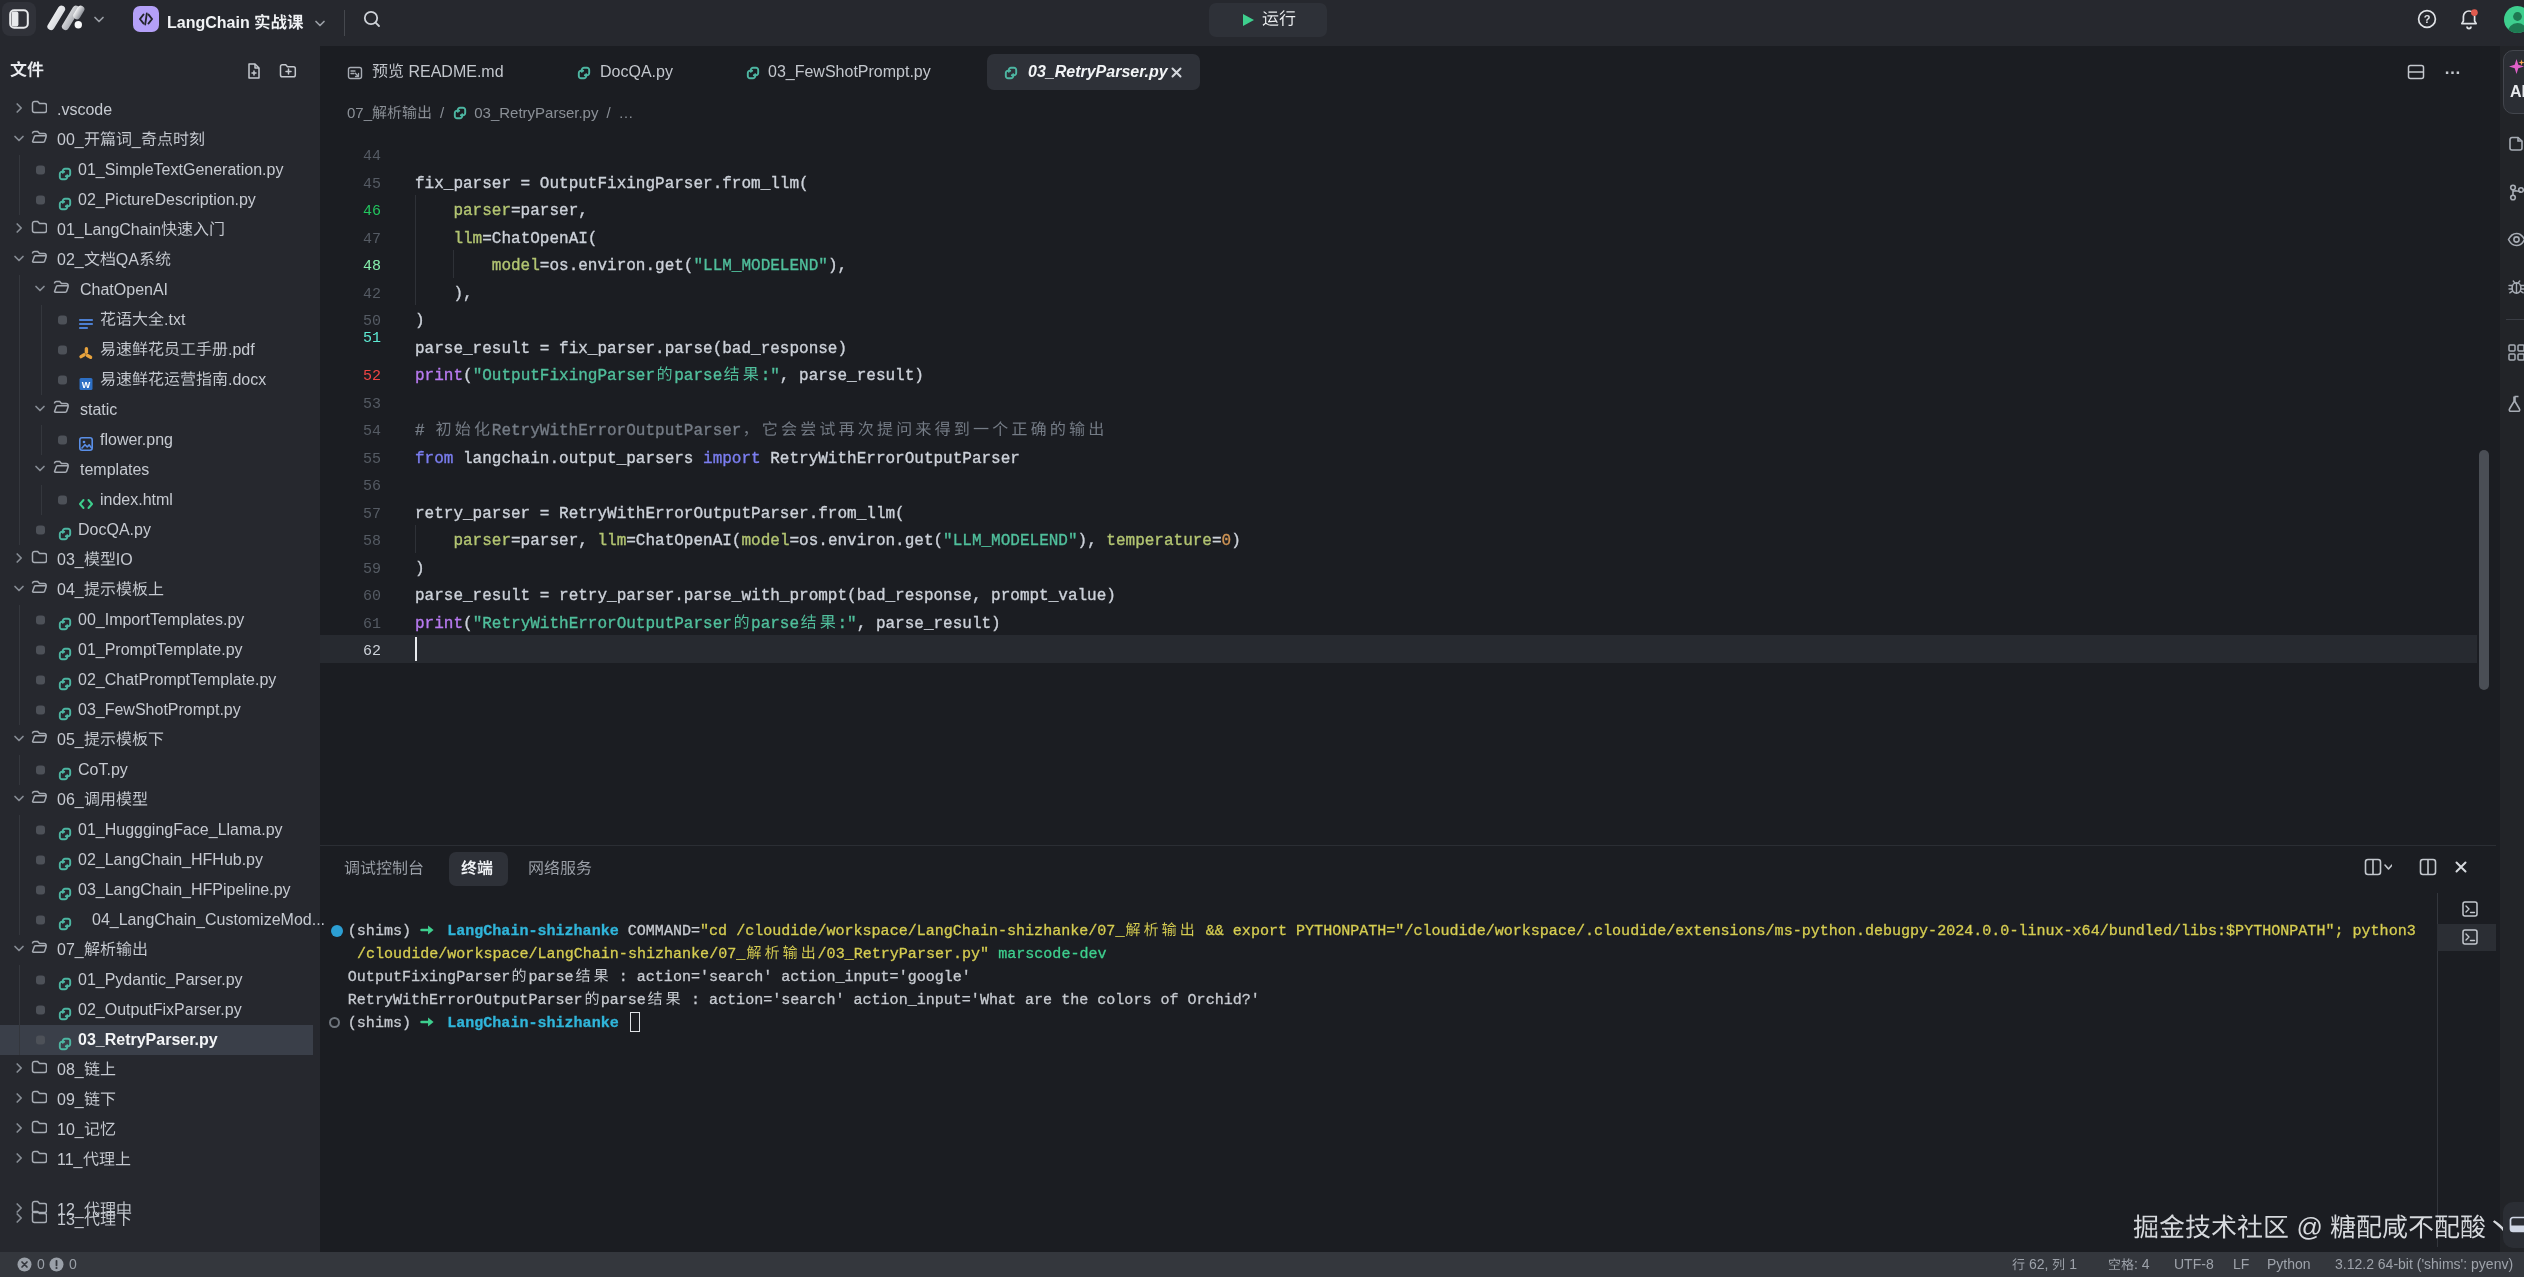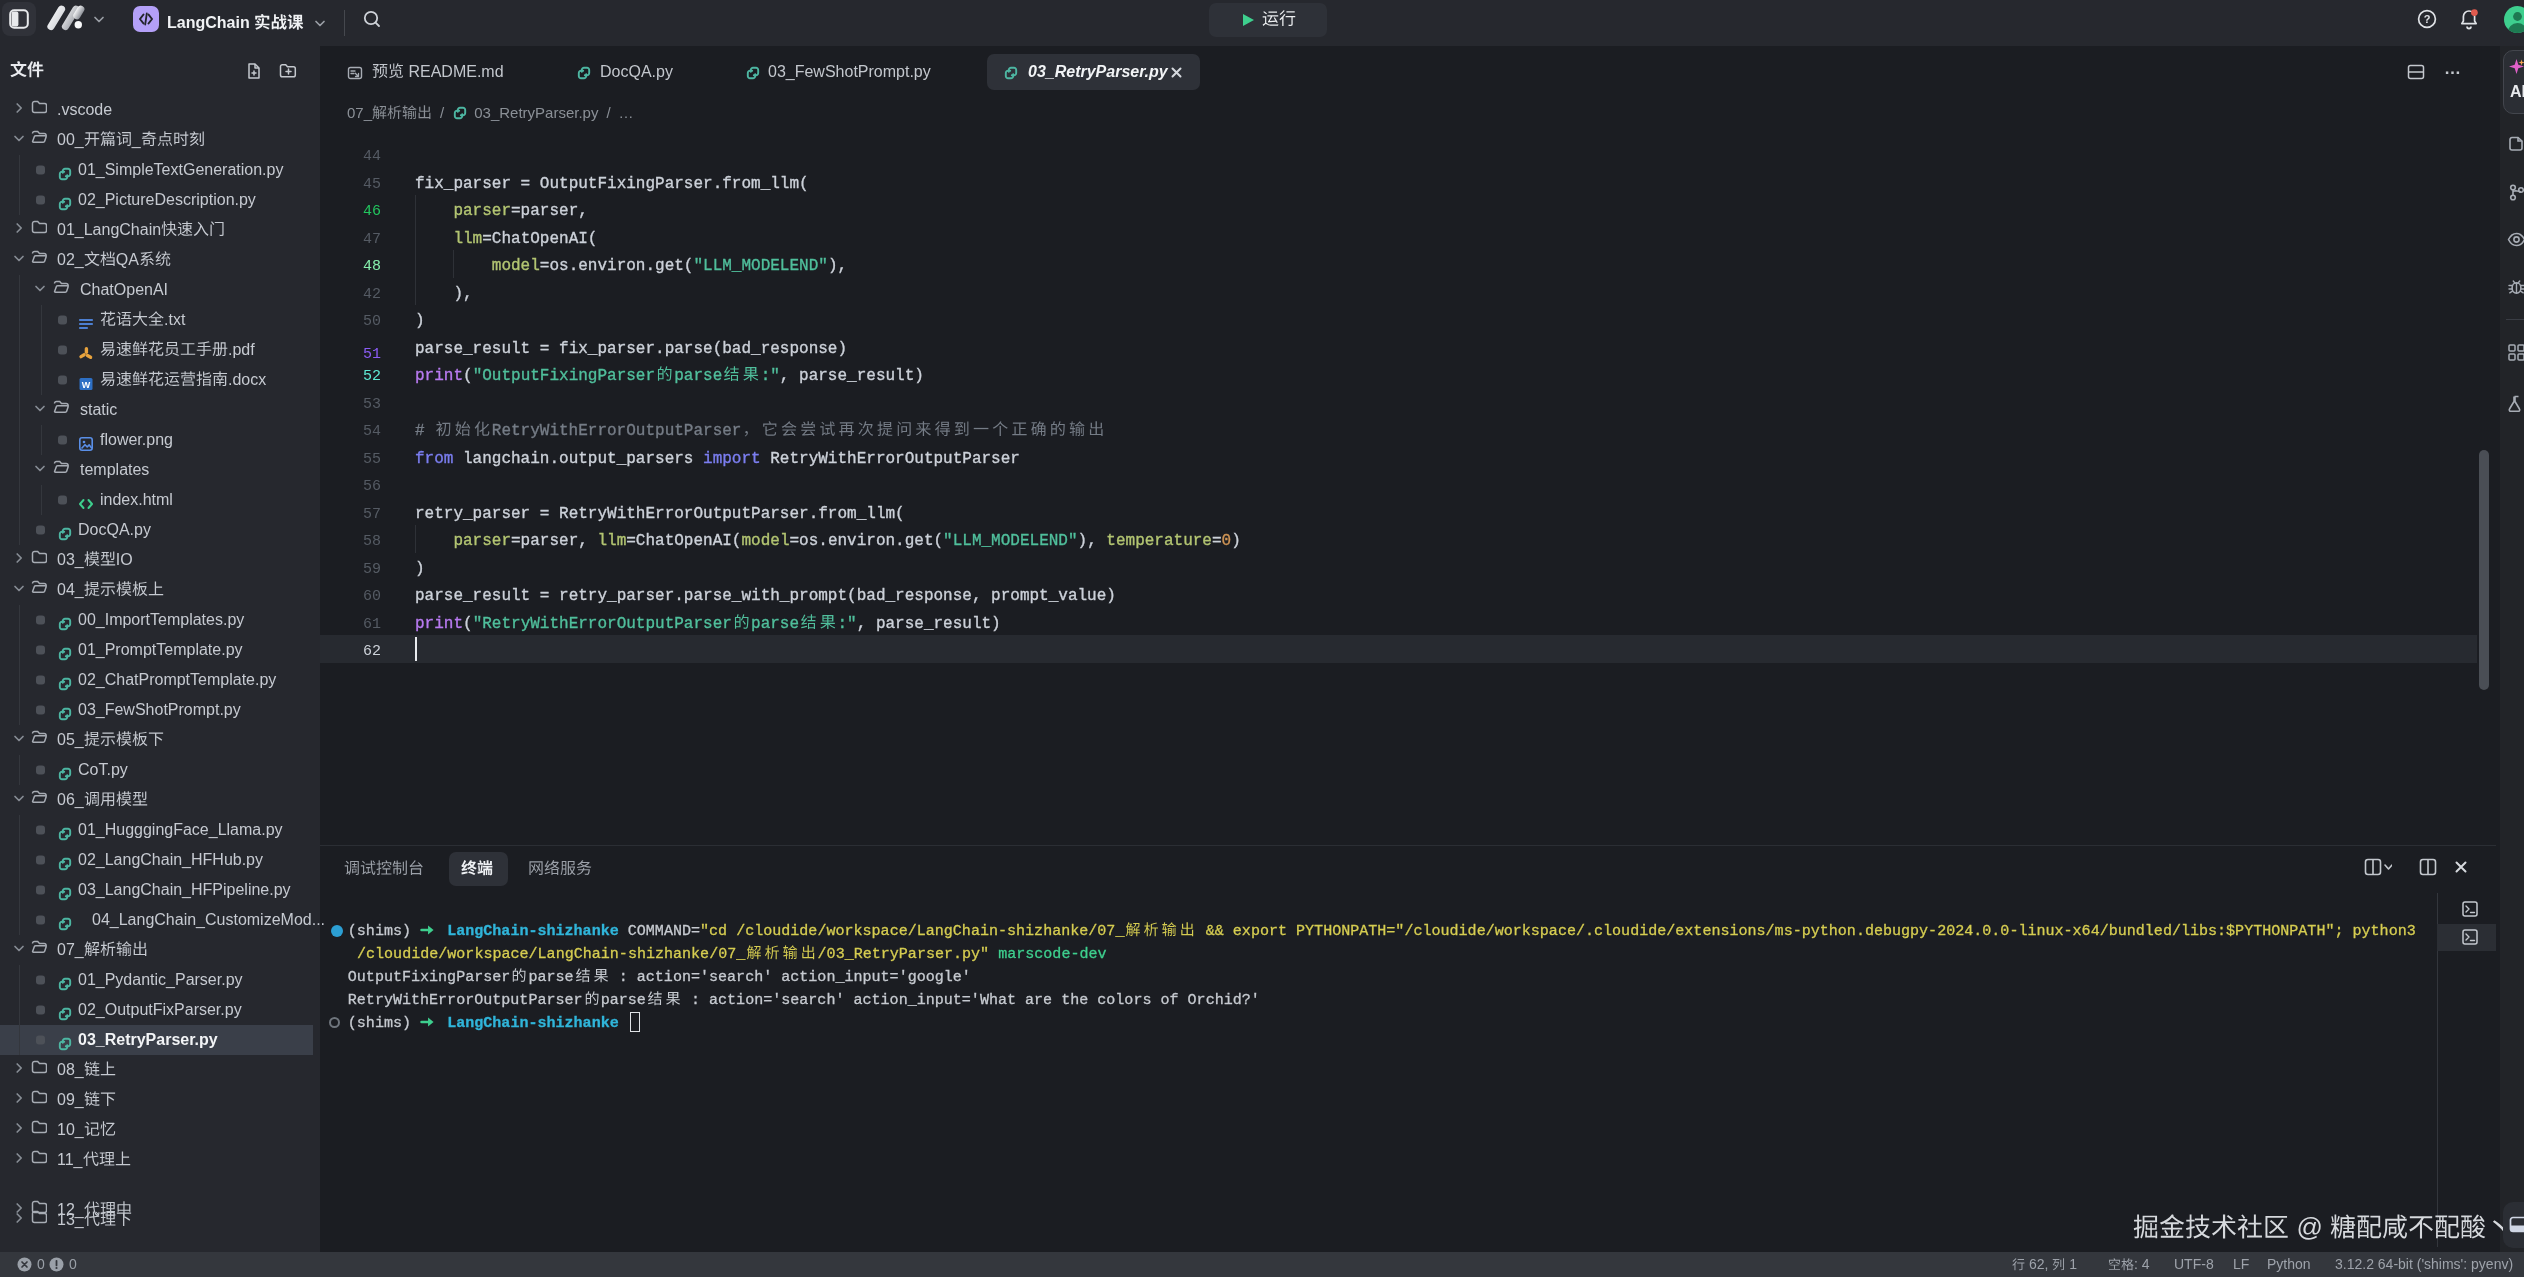--- a/index.html
+++ b/index.html
@@ -711,22 +711,22 @@
 <div class="abs" style="left:415.0px;top:195.25px;width:1px;height:110.0px;background:#2e3137"></div>
 <div class="abs" style="left:453.4px;top:250.25px;width:1px;height:27.5px;background:#2e3137"></div>
 <div class="abs" style="left:415.0px;top:525.25px;width:1px;height:27.5px;background:#2e3137"></div>
 <div class="ln" style="top:140.25px;color:#555b64">44</div>
 <div class="ln" style="top:167.75px;color:#555b64">45</div>
 <div class="ln" style="top:195.25px;color:#22c55e">46</div>
 <div class="ln" style="top:222.75px;color:#555b64">47</div>
 <div class="ln" style="top:250.25px;color:#86efac">48</div>
 <div class="ln" style="top:277.75px;color:#555b64">42</div>
 <div class="ln" style="top:305.25px;color:#555b64">50</div>
-<div class="ln" style="top:338px;color:#8b5cf6">51</div>
-<div class="ln" style="top:360.25px;color:#5eead4">52</div>
+<div class="ln" style="top:322px;color:#5eead4">51</div>
+<div class="ln" style="top:360.25px;color:#ef4444">52</div>
 <div class="ln" style="top:387.75px;color:#555b64">53</div>
 <div class="ln" style="top:415.25px;color:#555b64">54</div>
 <div class="ln" style="top:442.75px;color:#555b64">55</div>
 <div class="ln" style="top:470.25px;color:#555b64">56</div>
 <div class="ln" style="top:497.75px;color:#555b64">57</div>
 <div class="ln" style="top:525.25px;color:#555b64">58</div>
 <div class="ln" style="top:552.75px;color:#555b64">59</div>
 <div class="ln" style="top:580.25px;color:#555b64">60</div>
 <div class="ln" style="top:607.75px;color:#555b64">61</div>
 <div class="ln" style="top:635.25px;color:#ced3da">62</div>

